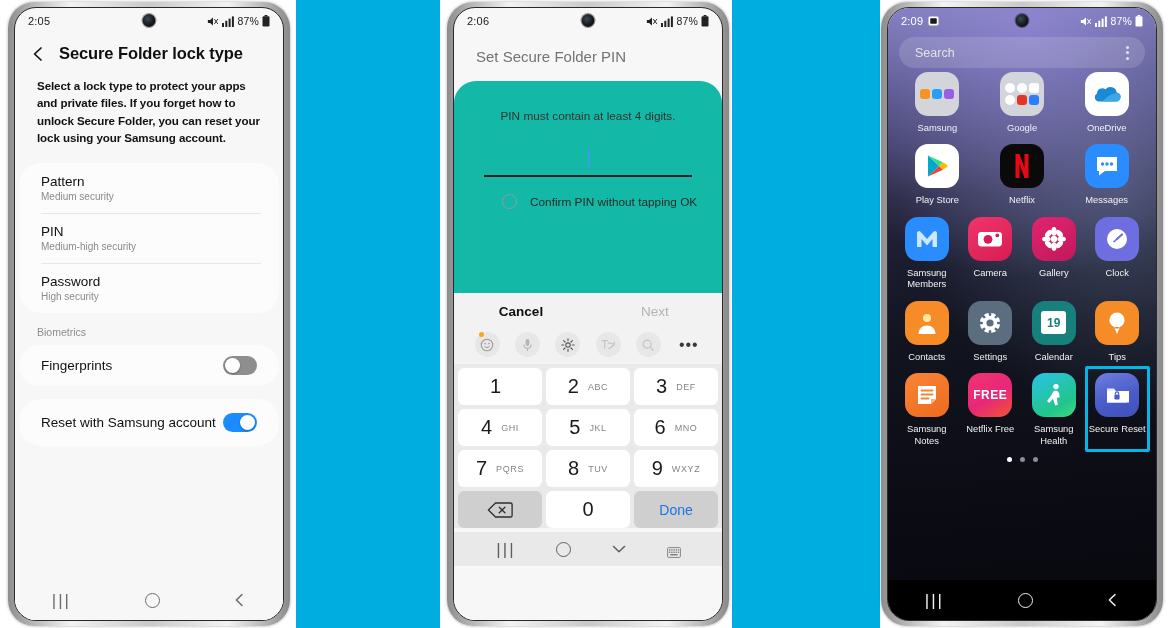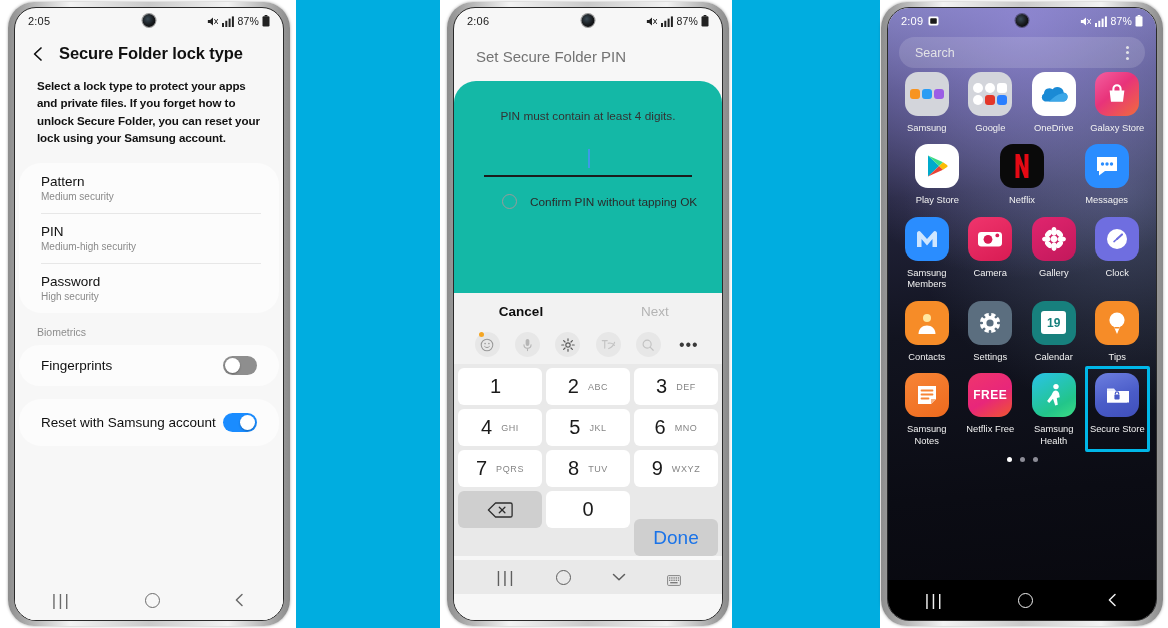--- a/index.html
+++ b/index.html
@@ -116,21 +116,21 @@
                display:flex; align-items:center; justify-content:center; }
   .kb-dot { position:absolute; right:22px; top:0px; width:5px; height:5px; border-radius:50%; background:#f5a623; }
   .kb-more { font-size:16px; color:#3a3a3a; letter-spacing:1px; line-height:.6; }
   .keypad { background:#e9e9e9; padding: 4px 4px 0; }
   .kp-row { display:flex; gap:4px; margin-bottom:4px; }
   .key { flex:1; height:37px; border-radius:6px; background:#ffffff;
          display:flex; align-items:center; justify-content:center; gap:9px; }
   .key .num { font-size:20px; color:#1a1a1a; font-weight:400; }
   .key .sub { font-size:9px; color:#858585; letter-spacing:.6px; }
   .key.grey { background:#cfcfcf; }
-  .key.done { color:#1a73e8; font-size:19px; font-weight:500;margin-top:28px; }
+  .key.done { color:#1a73e8; font-size:14px; font-weight:500; }
   .kb-nav { height:34px; display:flex; align-items:center; justify-content:space-around;
             background:#e9e9e9; color:#5e5e5e; padding: 0 22px; }
   .kb-kbicon { width:13px; height:10px; }
 
   
   .p3-body { height:100%; position:relative;
     background:
       radial-gradient(circle at 52% 2%, rgba(150,140,220,.75) 0%, rgba(60,55,110,0) 42%),
       radial-gradient(circle at 88% 30%, rgba(110,125,160,.45) 0%, rgba(20,24,40,0) 45%),
       linear-gradient(175deg, #7b7bb4 0%, #4b4a79 13%, #23243c 30%, #121420 52%, #0b0c14 78%, #08080e 100%);
@@ -531,29 +531,20 @@
           </div>
           <div class="appcell">
             <span class="appicon" style="background:#ffffff">
               <svg width="30" height="20" viewBox="0 0 30 20">
                     <path d="M9.5 17.5h14.6a4.6 4.6 0 0 0 .6-9.1 6.4 6.4 0 0 0-11.2-3.2A5.4 5.4 0 0 0 5 9.6a4.3 4.3 0 0 0 .8 7.9z" fill="#1a8ad5"></path>
                     <path d="M9.5 17.5h14.6a4.6 4.6 0 0 0 2.3-8.6c-5 0-9.6 2.2-12.6 5.4-1.5 1.6-3 2.6-4.3 3.2z" fill="#3ca7e8"></path>
                   </svg>
             </span>
             <span class="applabel">OneDrive</span>
           </div>
-          <div class="appcell">
-            <span class="appicon" style="background:linear-gradient(140deg,#f45fa0 0%,#e8337a 45%,#f06c3c 100%)">
-              <svg width="24" height="24" viewBox="0 0 24 24">
-                    <path d="M4.6 8.5h14.8l-1.4 11.2H6z" fill="#fff"></path>
-                    <path d="M8.4 9.3V6.9a3.6 3.6 0 0 1 7.2 0v2.4" stroke="#fff" stroke-width="2.1" fill="none" stroke-linecap="round"></path>
-                  </svg>
-            </span>
-            <span class="applabel">Galaxy Store</span>
-          </div>
         </div>
 
         <div class="approw">
           <div class="appcell">
             <span class="appicon" style="background:#ffffff">
               <svg width="22" height="24" viewBox="0 0 22 24">
                     <path d="M2 1.4v21.2l11.2-10.6z" fill="#0ac"></path>
                     <path d="M2 1.4l11.2 10.6L17 8.3z" fill="#3ddc84"></path>
                     <path d="M2 22.6l11.2-10.6L17 15.7z" fill="#ea4335"></path>
                     <path d="M17 8.3l3.7 2.4a1.6 1.6 0 0 1 0 2.6L17 15.7l-3.8-3.7z" fill="#fbbc04"></path>
@@ -706,21 +697,21 @@
           <div class="appcell">
             <span class="highlight-box"></span>
             <span class="appicon" style="background:linear-gradient(160deg,#6d7fe0 0%,#4a5cc8 55%,#3f4fba 100%)">
               <svg width="26" height="24" viewBox="0 0 26 24">
                     <path d="M3 5.5h7l2 2.6h11v11.4H3z" fill="#e9ecfb"></path>
                     <path d="M3 8.1h22v11.4H3z" fill="#ffffff"></path>
                     <rect x="10.4" y="11.6" width="5.2" height="5" rx="1" fill="#4a5cc8"></rect>
                     <path d="M11.3 11.6v-1.1a1.7 1.7 0 0 1 3.4 0v1.1" stroke="#4a5cc8" stroke-width="1.2" fill="none"></path>
                   </svg>
             </span>
-            <span class="applabel">Secure Store</span>
+            <span class="applabel">Secure Reset</span>
           </div>
         </div>
 
       </div>
 
       <div class="pagedots">
         <i class="active"></i>
         <i></i>
         <i></i>
       </div>

